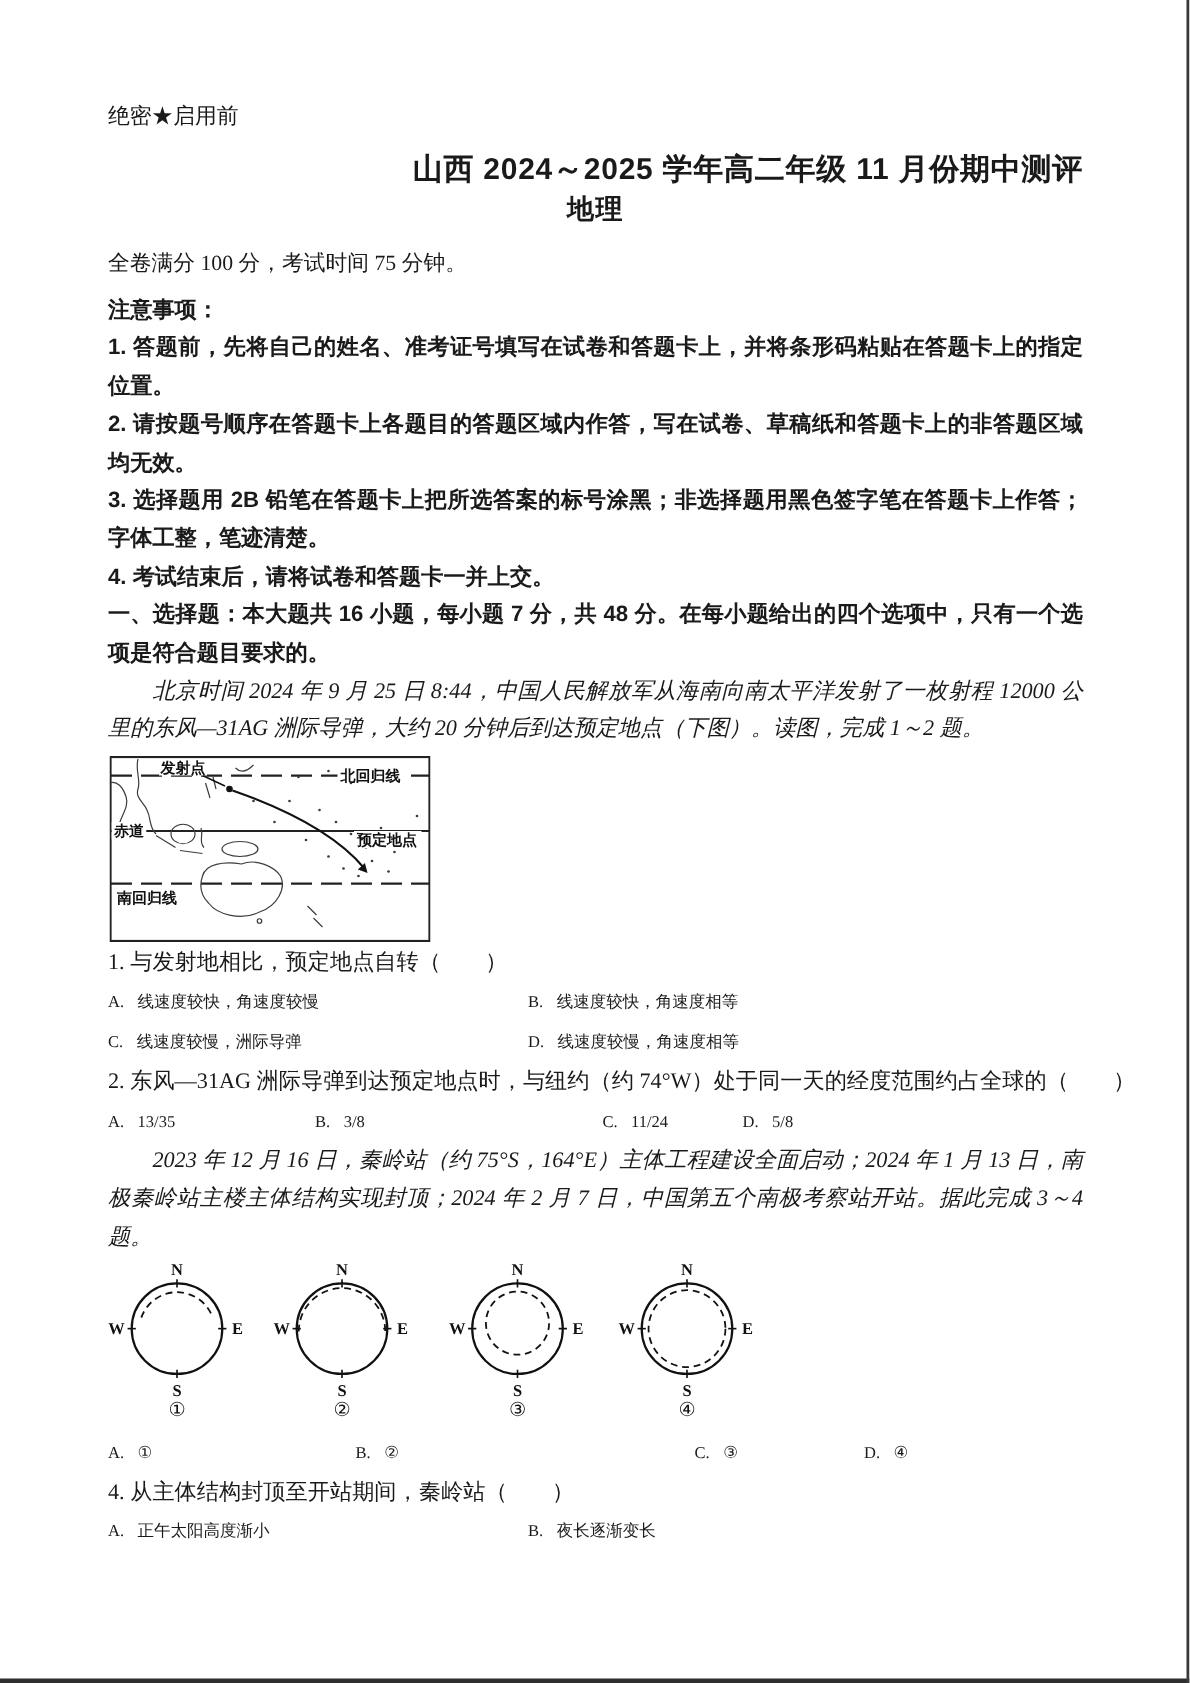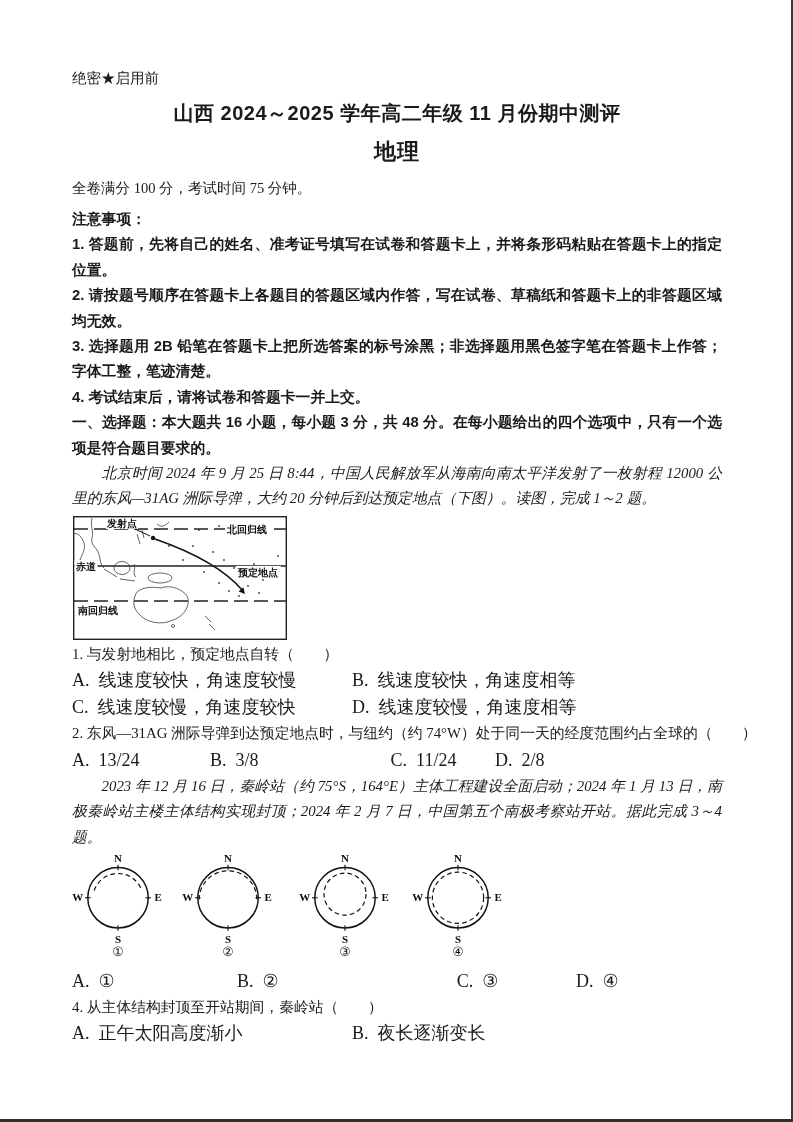--- a/index.html
+++ b/index.html
@@ -6,38 +6,38 @@
   body{
     width:793px;height:1122px;background:#ffffff;position:relative;overflow:hidden;
     font-family:"Liberation Serif","DejaVu Serif",serif;color:#1a1a1a;
     -webkit-font-smoothing:antialiased;
   }
   .page{padding:66px 71px 0 72px;}
   p{margin:0;}
   .security{font-size:14.5px;line-height:25px;}
   .title{
     font-family:"Liberation Sans","DejaVu Sans",sans-serif;font-weight:700;
-    font-size:20px;line-height:28px;text-align:center;margin-top:8px;letter-spacing:0.5px;
+    font-size:20px;line-height:28px;text-align:right;margin-top:8px;letter-spacing:0.5px;
   }
   .subject{
     font-family:"Liberation Sans","DejaVu Sans",sans-serif;font-weight:700;
-    font-size:22px;line-height:25px;text-align:center;margin-top:12px;letter-spacing:1px;
+    font-size:18px;line-height:25px;text-align:center;letter-spacing:1px;
   }
   .exam-info{font-size:14.5px;line-height:25px;margin-top:12px;}
   .notice-heading,.notice-item,.section-heading{
     font-family:"Liberation Sans","DejaVu Sans",sans-serif;font-weight:700;
     font-size:14.8px;line-height:25.4px;text-align:justify;
   }
   .notice-heading{margin-top:6px;}
   .passage{
     font-style:italic;font-size:14.8px;line-height:25.4px;text-indent:2em;text-align:justify;
   }
   .stem{font-size:14.8px;line-height:25.4px;}
   .nowrap{white-space:nowrap;}
-  .opts{display:flex;font-size:18px;line-height:27px;font-family:Liberation Serif, serif;}
+  .opts{display:flex;font-size:11px;line-height:27px;font-family:Liberation Serif, serif;}
   .opts .c1-2{width:280px;}
   .opt4 .c1{width:138px;}
   .opt4 .c2{width:142px;}
   .opt4 .c3{width:143px;text-align:center;}
   .olabel{margin-right:9px;}
   .map-fig{margin:4px 0 2px 1px;line-height:0;}
   .sun-row{display:flex;align-items:flex-start;margin-top:2px;line-height:0;}
   .sun-row .d1{margin-right:18px;}
   .sun-row .d2{margin-right:25px;}
   .sun-row .d3{margin-right:21px;}
@@ -57,21 +57,21 @@
   <p class="title">山西 2024～2025 学年高二年级 11 月份期中测评</p>
   <p class="subject">地理</p>
   <p class="exam-info">全卷满分 100 分，考试时间 75 分钟。</p>
 
   <p class="notice-heading">注意事项：</p>
   <p class="notice-item">1. 答题前，先将自己的姓名、准考证号填写在试卷和答题卡上，并将条形码粘贴在答题卡上的指定位置。</p>
   <p class="notice-item">2. 请按题号顺序在答题卡上各题目的答题区域内作答，写在试卷、草稿纸和答题卡上的非答题区域均无效。</p>
   <p class="notice-item">3. 选择题用 2B 铅笔在答题卡上把所选答案的标号涂黑；非选择题用黑色签字笔在答题卡上作答；字体工整，笔迹清楚。</p>
   <p class="notice-item">4. 考试结束后，请将试卷和答题卡一并上交。</p>
 
-  <p class="section-heading">一、选择题：本大题共 16 小题，每小题 3 分，共 48 分。在每小题给出的四个选项中，只有一个选项是符合题目要求的。</p>
+  <p class="section-heading">一、选择题：本大题共 16 小题，每小题 7 分，共 48 分。在每小题给出的四个选项中，只有一个选项是符合题目要求的。</p>
 
   <p class="passage">北京时间 2024 年 9 月 25 日 8:44，中国人民解放军从海南向南太平洋发射了一枚射程 12000 公里的东风—31AG 洲际导弹，大约 20 分钟后到达预定地点（下图）。读图，完成 1～2 题。</p>
 
   <div class="map-fig">
     <svg width="214" height="124" viewBox="0 0 214 124">
       <rect x="0.7" y="0.7" width="212.6" height="122.6" fill="#fff" stroke="#222" stroke-width="1.4"></rect>
 
       <line x1="1" y1="13" x2="213" y2="13" stroke="#222" stroke-width="1.5" stroke-dasharray="14 6"></line>
       <line x1="1" y1="50" x2="213" y2="50" stroke="#222" stroke-width="1.3"></line>
       <line x1="1" y1="85" x2="213" y2="85" stroke="#222" stroke-width="1.5" stroke-dasharray="14 6"></line>
@@ -130,30 +130,30 @@
       <text x="5" y="98" class="map-label">南回归线</text>
     </svg>
   </div>
 
   <p class="stem">1. 与发射地相比，预定地点自转（　　）</p>
   <div class="opts">
     <span class="c1-2"><span class="olabel">A.</span><span>线速度较快，角速度较慢</span></span>
     <span><span class="olabel">B.</span><span>线速度较快，角速度相等</span></span>
   </div>
   <div class="opts">
-    <span class="c1-2"><span class="olabel">C.</span><span>线速度较慢，角速度较快</span></span>
+    <span class="c1-2"><span class="olabel">C.</span><span>线速度较慢，洲际导弹</span></span>
     <span><span class="olabel">D.</span><span>线速度较慢，角速度相等</span></span>
   </div>
 
   <p class="stem nowrap">2. 东风—31AG 洲际导弹到达预定地点时，与纽约（约 74°W）处于同一天的经度范围约占全球的（　　）</p>
   <div class="opts opt4">
-    <span class="c1"><span class="olabel">A.</span><span>13/24</span></span>
+    <span class="c1"><span class="olabel">A.</span><span>13/35</span></span>
     <span class="c2"><span class="olabel">B.</span><span>3/8</span></span>
     <span class="c3"><span class="olabel">C.</span><span>11/24</span></span>
-    <span><span class="olabel">D.</span><span>2/8</span></span>
+    <span><span class="olabel">D.</span><span>5/8</span></span>
   </div>
 
   <p class="passage">2023 年 12 月 16 日，秦岭站（约 75°S，164°E）主体工程建设全面启动；2024 年 1 月 13 日，南极秦岭站主楼主体结构实现封顶；2024 年 2 月 7 日，中国第五个南极考察站开站。据此完成 3～4 题。</p>
 
 
   <div class="sun-row">
     <svg class="d1" width="92" height="108" viewBox="0 0 100 118">
       <g transform="translate(50,50)">
         <circle cx="0" cy="0" r="33" fill="none" stroke="#111" stroke-width="1.6"></circle>
         <g stroke="#111" stroke-width="1.2">

